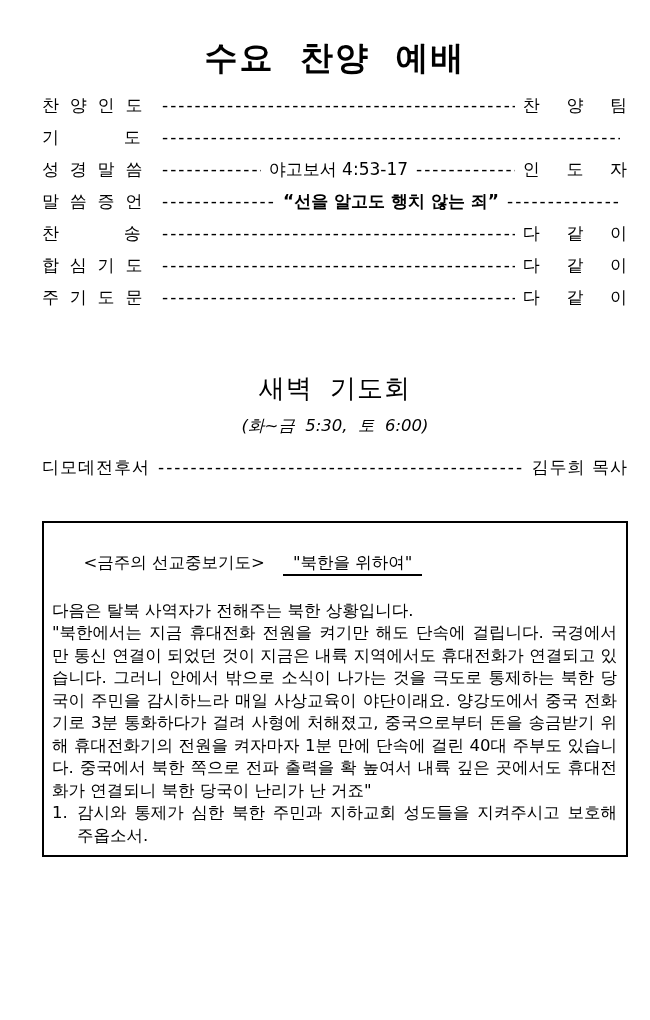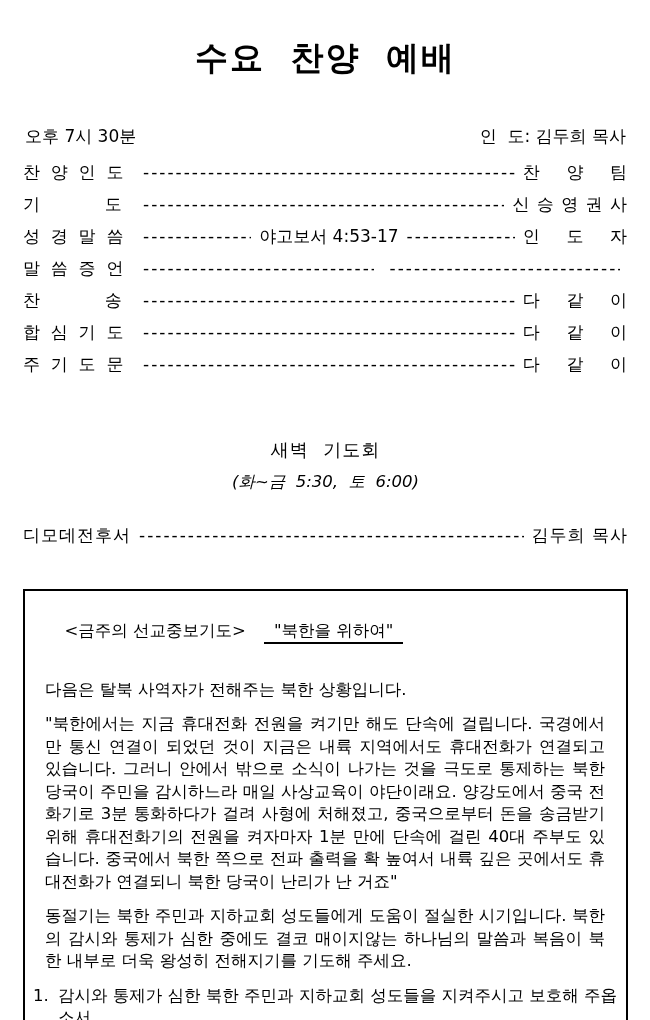--- a/index.html
+++ b/index.html
@@ -5,21 +5,21 @@
   html, body { margin: 0; padding: 0; background: #ffffff; }
   body {
     width: 650px; height: 1020px;
     color: #000000;
     font-family: "DejaVu Sans", sans-serif;
     overflow: hidden;
   }
   .page {
     box-sizing: border-box;
     width: 650px; height: 1020px;
-    padding: 36px 22px 0 23px;
+    padding: 36px 22px 0 42px;
   }
 
   
   .main-title {
     margin: 0;
     font-size: 33px;
     font-weight: bold;
     text-align: center;
     letter-spacing: 2px;
     word-spacing: 12px;
@@ -63,35 +63,35 @@
   .svc-value {
     flex: none;
     white-space: pre;
     text-align: right;
     letter-spacing: 1px;
   }
 
   
   .dawn-title {
     margin: 58px 0 0 0;
-    font-size: 18px;
+    font-size: 26px;
     font-weight: normal;
     text-align: center;
     letter-spacing: 1px;
     word-spacing: 8px;
     white-space: pre;
   }
   .dawn-schedule {
     margin-top: 9px;
     text-align: center;
     font-size: 16.5px;
     white-space: pre;
     font-style: italic;
   }
-  .dawn-row { margin-top: 26px; }
+  .dawn-row { margin-top: 14px; }
   .dawn-label {
     flex: none;
     white-space: pre;
     letter-spacing: 1px;
   }
 
   
   .mission-box {
     margin-top: 38px;
     border: 2px solid #000000;
@@ -103,70 +103,66 @@
     white-space: pre;
     margin-bottom: 1px;
   }
   .mission-topic {
     display: inline-block;
     margin-left: 18px;
     padding: 0 10px 0;
     border-bottom: 2px solid #000000;
   }
   .mission-text {
-    margin: 12px;
+    margin: 0;
     text-align: justify;
     word-break: break-all;
   }
   .prayer-title-row { white-space: pre; }
   .prayer-item { display: flex; }
   .item-num { flex: none; width: 25px; }
   .item-text {
     flex: 1;
     text-align: justify;
     word-break: break-all;
   }
 </style>
 </head>
 <body>
 
 <div class="page">
 
   <h1 class="main-title">수요 찬양 예배</h1>
 
-  <div class="meta-row">
-    <span>오후 7시 30분</span>
-    <span>인  도: 김두희 목사</span>
-  </div>
 
   <div class="order-list">
 
     <div class="order-row">
       <span class="svc-label">찬  양  인  도</span>
       <span class="dashes">--------------------------------------------------------------------------------------------------------</span>
       <span class="svc-value">찬    양    팀</span>
     </div>
 
     <div class="order-row">
       <span class="svc-label">기            도</span>
       <span class="dashes">--------------------------------------------------------------------------------------------------------</span>
-      <span class="svc-value">신 승 영 권 사</span>
     </div>
 
     <div class="order-row">
       <span class="svc-label">성  경  말  씀</span>
       <span class="dashes">--------------------------------------------------------------------------------------------------------</span>
       <span class="svc-center">야고보서 4:53-17</span>
       <span class="dashes">--------------------------------------------------------------------------------------------------------</span>
       <span class="svc-value">인    도    자</span>
     </div>
 
     <div class="order-row">
       <span class="svc-label">말  씀  증  언</span>
       <span class="dashes">--------------------------------------------------------------------------------------------------------</span>
+      <span class="svc-center bold-quote">“선을 알고도 행치 않는 죄”</span>
       <span class="dashes">--------------------------------------------------------------------------------------------------------</span>
     </div>
 
     <div class="order-row">
       <span class="svc-label">찬            송</span>
       <span class="dashes">--------------------------------------------------------------------------------------------------------</span>
       <span class="svc-value">다    같    이</span>
     </div>
 
     <div class="order-row">
@@ -191,21 +187,20 @@
     <span class="dashes">--------------------------------------------------------------------------------------------------------</span>
     <span class="svc-value">김두희 목사</span>
   </div>
 
   <div class="mission-box">
     <div class="mission-heading">
       <span>&lt;금주의 선교중보기도&gt;</span><span class="mission-topic">"북한을 위하여"</span>
     </div>
     <p class="mission-text">다음은 탈북 사역자가 전해주는 북한 상황입니다.</p>
     <p class="mission-text">"북한에서는 지금 휴대전화 전원을 켜기만 해도 단속에 걸립니다. 국경에서만 통신 연결이 되었던 것이 지금은 내륙 지역에서도 휴대전화가 연결되고 있습니다. 그러니 안에서 밖으로 소식이 나가는 것을 극도로 통제하는 북한 당국이 주민을 감시하느라 매일 사상교육이 야단이래요. 양강도에서 중국 전화기로 3분 통화하다가 걸려 사형에 처해졌고, 중국으로부터 돈을 송금받기 위해 휴대전화기의 전원을 켜자마자 1분 만에 단속에 걸린 40대 주부도 있습니다. 중국에서 북한 쪽으로 전파 출력을 확 높여서 내륙 깊은 곳에서도 휴대전화가 연결되니 북한 당국이 난리가 난 거죠"</p>
-    <p class="mission-text">동절기는 북한 주민과 지하교회 성도들에게 도움이 절실한 시기입니다. 북한의 감시와 통제가 심한 중에도 결코 매이지않는 하나님의 말씀과 복음이 북한 내부로 더욱 왕성히 전해지기를 기도해 주세요.</p>
     <div class="prayer-item">
       <span class="item-num">1.</span>
       <div class="item-text">감시와 통제가 심한 북한 주민과 지하교회 성도들을 지켜주시고 보호해 주옵소서.</div>
     </div>
 
   </div>
 
 </div>
 
 </body></html>

